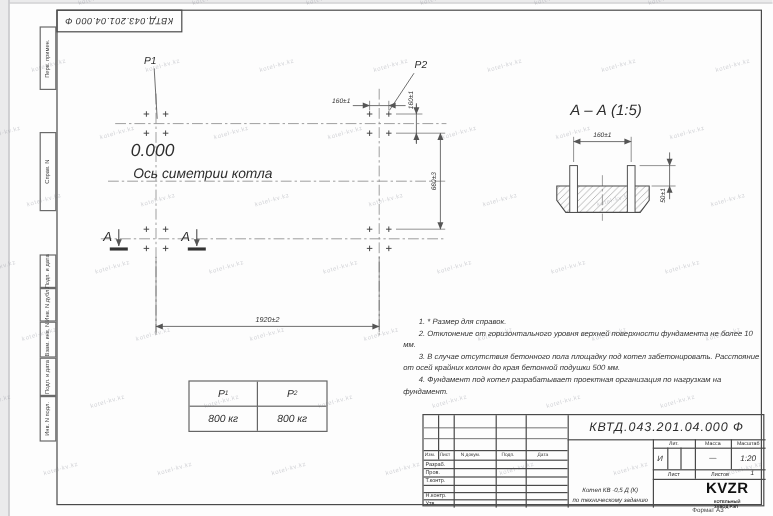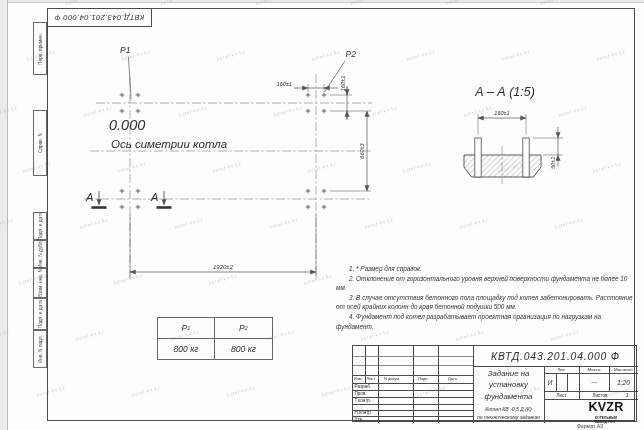--- a/index.html
+++ b/index.html
@@ -306,25 +306,20 @@
     <div class="tbtxt" style="left:95px;top:30px;font-size:4px;">Дата</div>
 
     <div class="tbtxt" style="left:1.5px;top:37.5px;">Разраб.</div>
     <div class="tbtxt" style="left:1.5px;top:44.5px;">Пров.</div>
     <div class="tbtxt" style="left:1.5px;top:51.5px;">Т.контр.</div>
     <div class="tbtxt" style="left:1.5px;top:64px;">Н.контр.</div>
     <div class="tbtxt" style="left:1.5px;top:71px;">Утв.</div>
 
     <div class="tbc" id="tb-number">КВТД.043.201.04.000 Ф</div>
 
-    <div class="tbc" id="tb-name">
-      <div>Задание на</div>
-      <div>установку</div>
-      <div>фундамента</div>
-    </div>
     <div class="tbc" id="tb-product">
       <div>Котел  КВ -0,5  Д  (К)</div>
       <div>по техническому заданию</div>
     </div>
 
     <div class="tbl" style="left:191px;top:27px;width:94px;height:1px;"></div>
     <div class="tbl" style="left:191px;top:45px;width:94px;height:1px;"></div>
     <div class="tbl" style="left:191px;top:53px;width:94px;height:1px;"></div>
     <div class="tbl" style="left:203px;top:27px;width:1px;height:18px;"></div>
     <div class="tbl" style="left:214px;top:27px;width:1px;height:18px;"></div>

